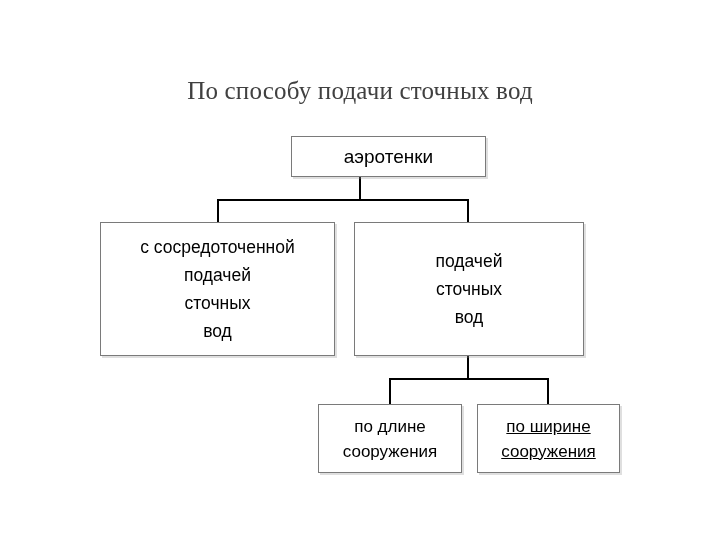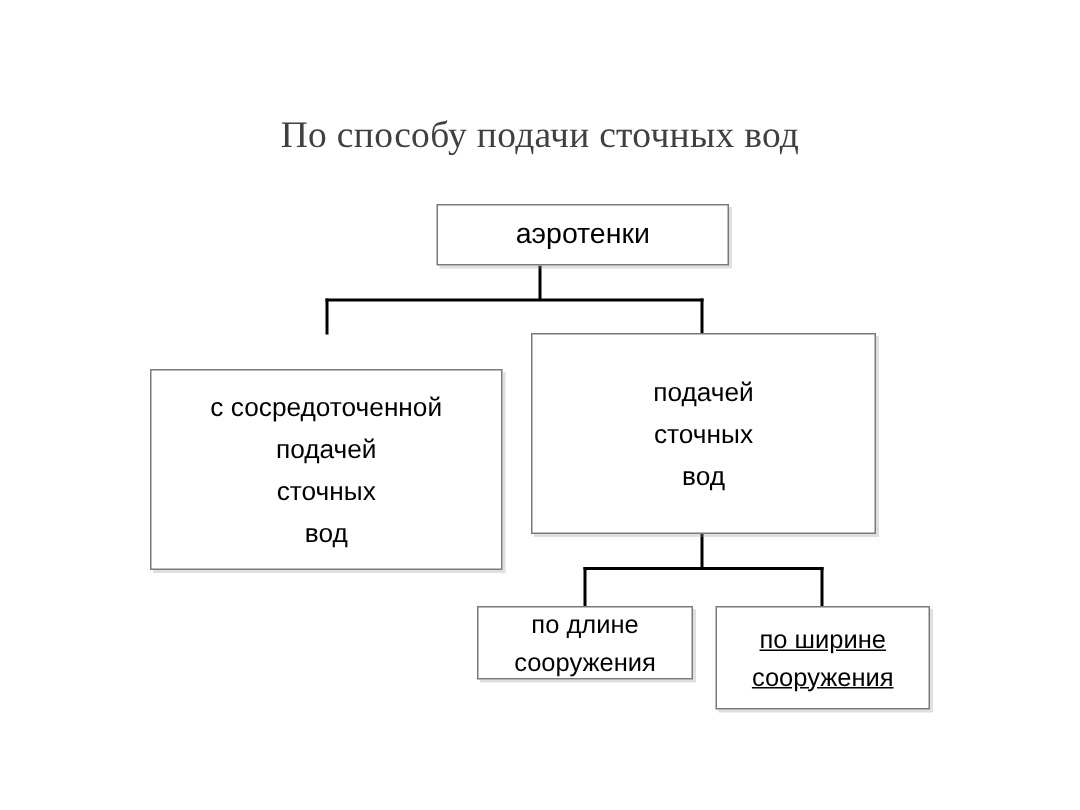--- a/index.html
+++ b/index.html
@@ -70,37 +70,36 @@
   }
 
   
   #node-concentrated {
     left: 100px;
     top: 222px;
     width: 235px;
     height: 134px;
     font-size: 17.5px;
     line-height: 28px;
-    margin-top: 24px;
   }
   #node-distributed {
     left: 354px;
     top: 222px;
     width: 230px;
     height: 134px;
     font-size: 17.5px;
     line-height: 28px;
   }
 
   
   #node-by-length {
     left: 318px;
     top: 404px;
     width: 144px;
-    height: 49px;
+    height: 69px;
     font-size: 17px;
     line-height: 25px;
   }
   #node-by-width {
     left: 477px;
     top: 404px;
     width: 143px;
     height: 69px;
     font-size: 17px;
     line-height: 25px;

